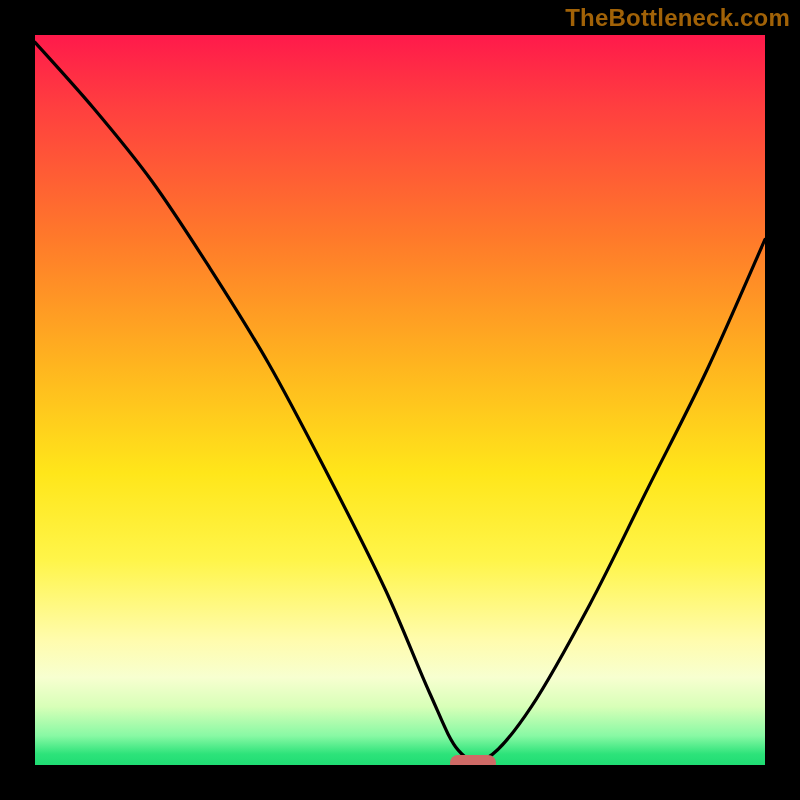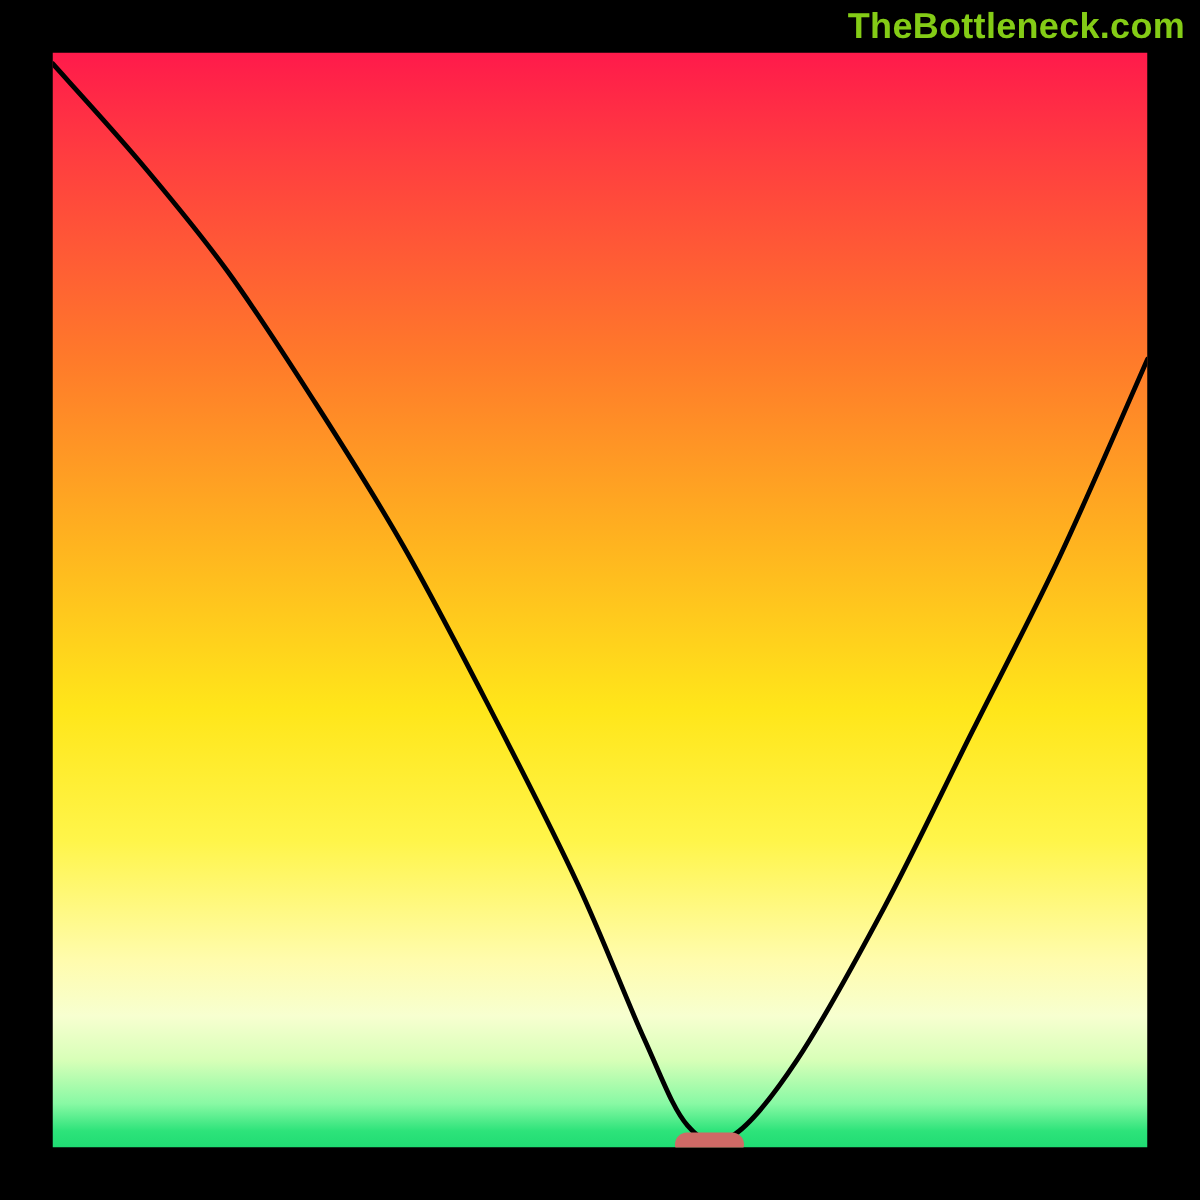--- a/index.html
+++ b/index.html
@@ -10,21 +10,21 @@
     height: 800px;
     background: #000;
   }
   .watermark {
     position: absolute;
     top: 4px;
     right: 10px;
     font-family: Arial, Helvetica, sans-serif;
     font-size: 24px;
     font-weight: bold;
-    color: #84cc16;
+    color: #a16207;
     letter-spacing: 0.2px;
     z-index: 5;
   }
   .plot {
     position: absolute;
     left: 35px;
     top: 35px;
     width: 730px;
     height: 730px;
     overflow: hidden;

